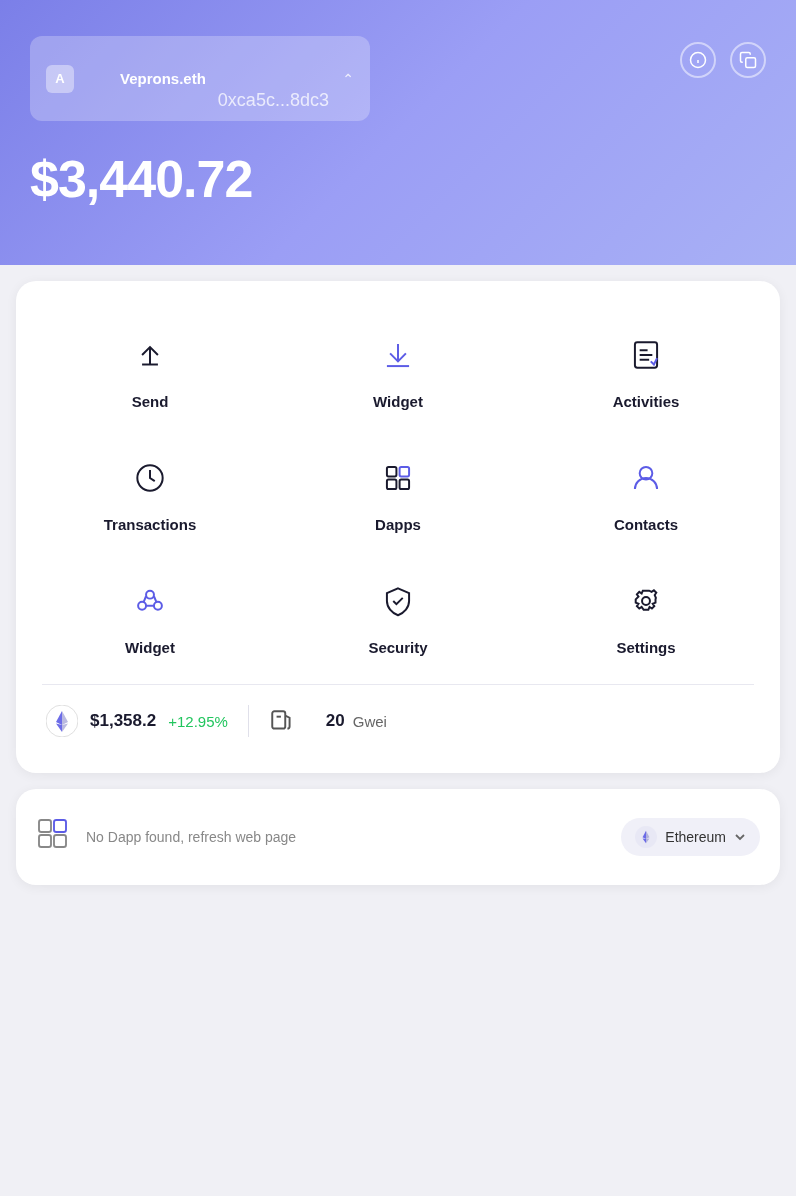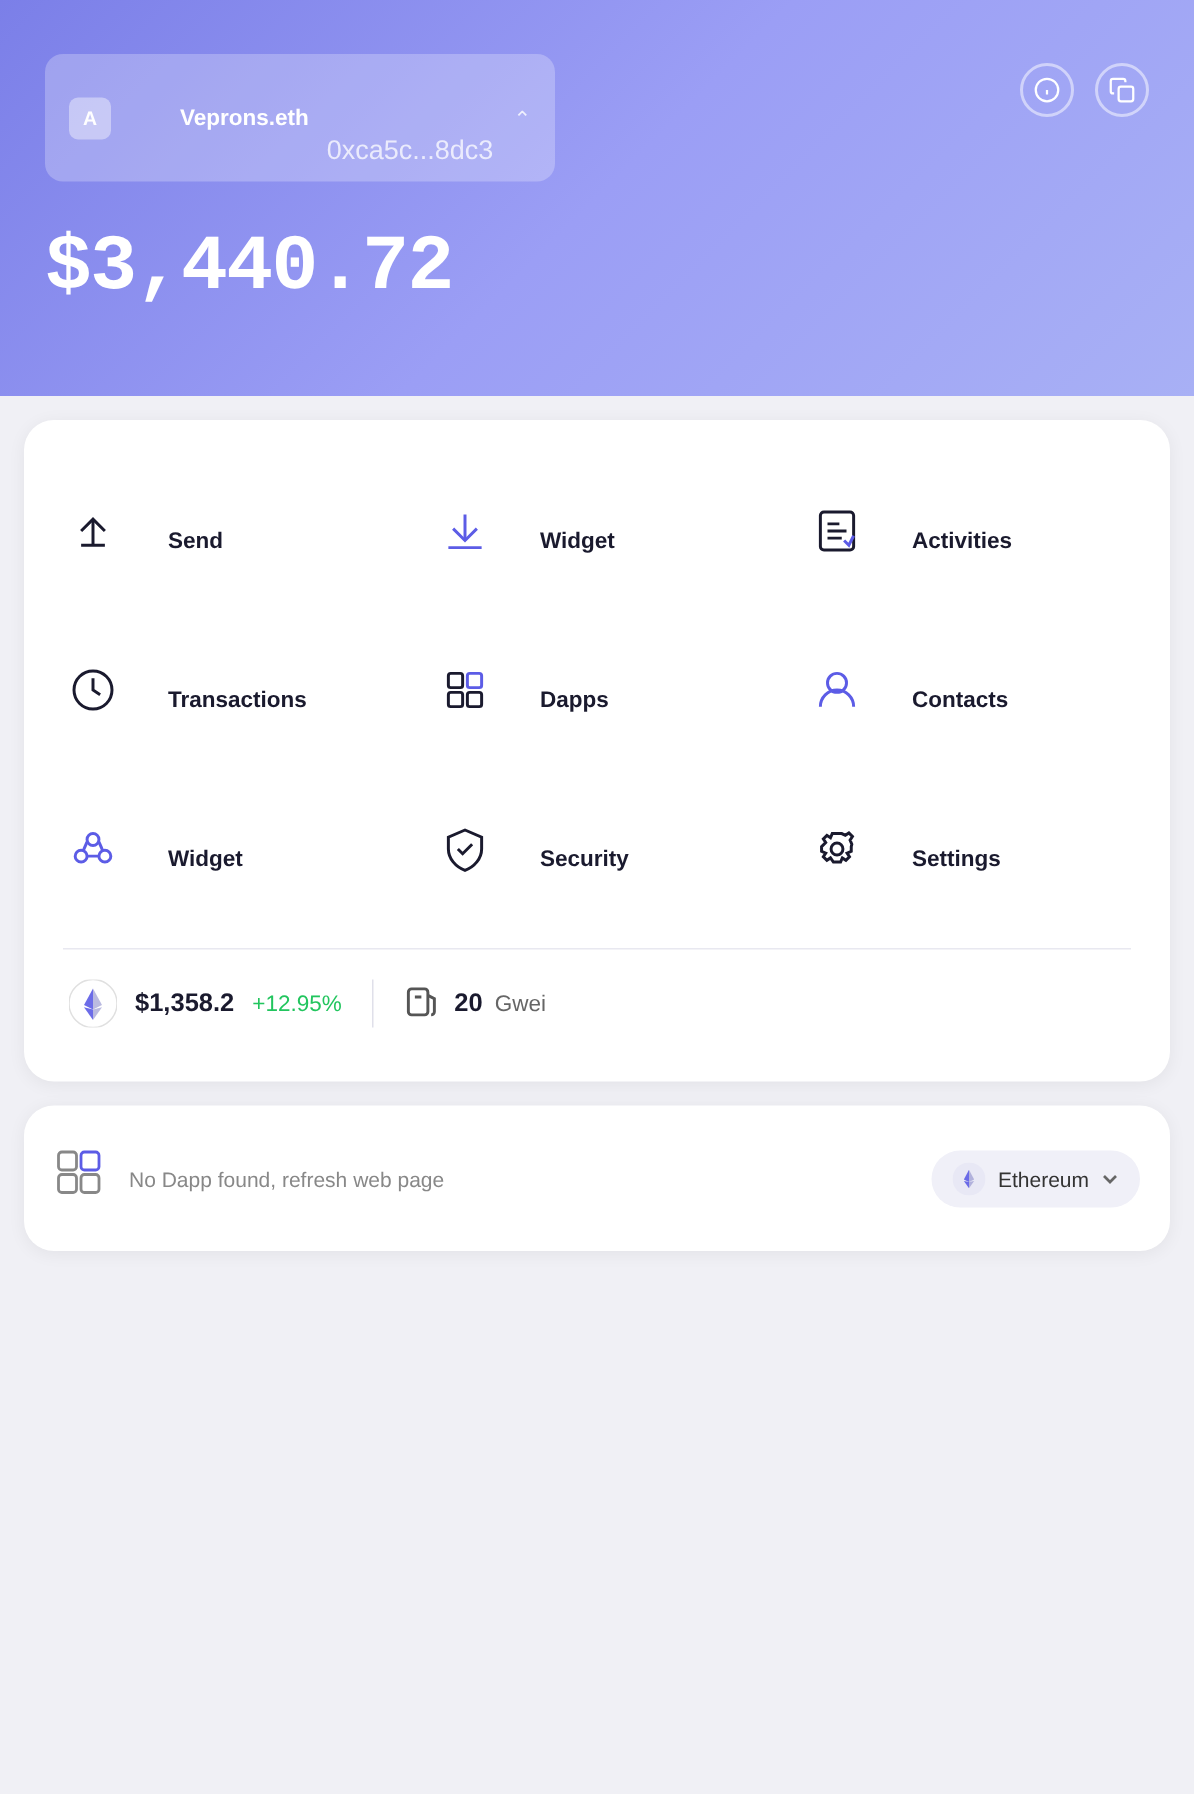--- a/index.html
+++ b/index.html
@@ -81,21 +81,20 @@
       font-size: 16px;
     }
 
     .balance {
       font-size: 52px;
       font-weight: 700;
       color: white;
       margin-top: 28px;
       margin-bottom: 24px;
       letter-spacing: -1px;
-      font-family: Liberation Mono, monospace;
     }
 
     .tabs-row {
       display: flex;
       align-items: center;
       gap: 10px;
     }
 
     .tab-btn {
       border: 2px solid rgba(255,255,255,0.6);
@@ -153,26 +152,26 @@
     
     .action-grid {
       display: grid;
       grid-template-columns: repeat(3, 1fr);
       gap: 0;
       padding: 10px 0 0;
     }
 
     .action-item {
       display: flex;
+      flex-direction: column;
       align-items: center;
       padding: 18px 10px 24px;
       cursor: pointer;
       border-radius: 12px;
       transition: background 0.15s;
-      gap: 24px;
     }
 
     .action-icon {
       width: 52px;
       height: 52px;
       display: flex;
       align-items: center;
       justify-content: center;
       margin-bottom: 12px;
     }
@@ -224,20 +223,21 @@
     .gas-section {
       display: flex;
       align-items: center;
       gap: 8px;
     }
 
     .gas-value {
       font-size: 17px;
       font-weight: 700;
       color: #1a1a2e;
+      margin-left: 23px;
     }
 
     .gas-unit {
       font-size: 15px;
       color: #666;
       font-weight: 400;
     }
 
     
     .dapp-bar {

